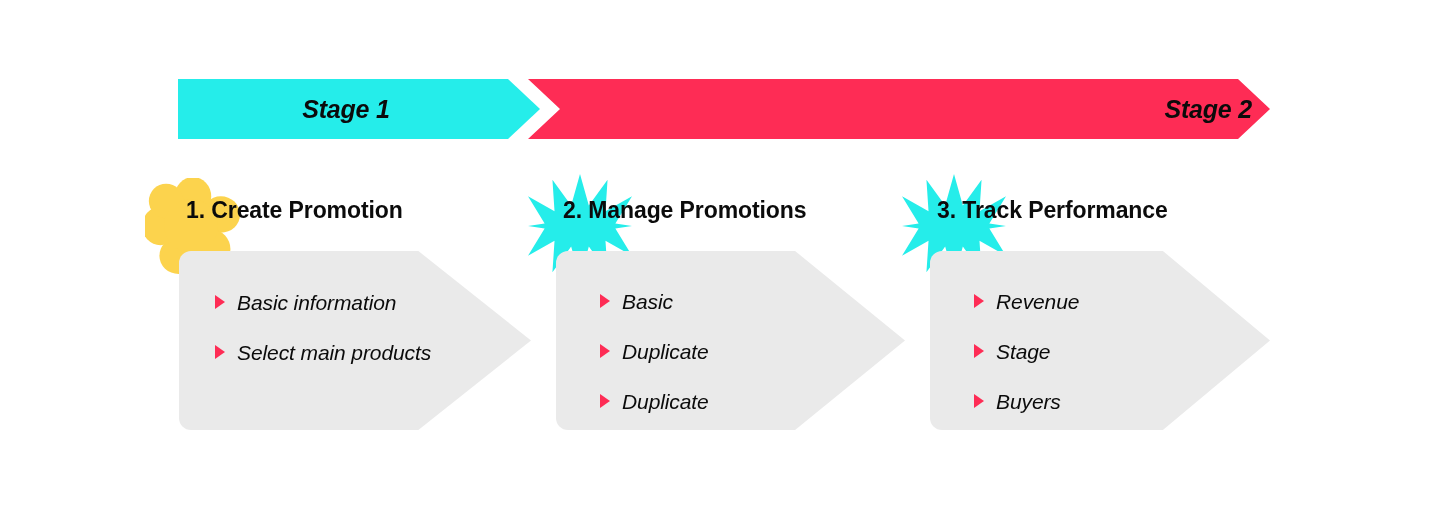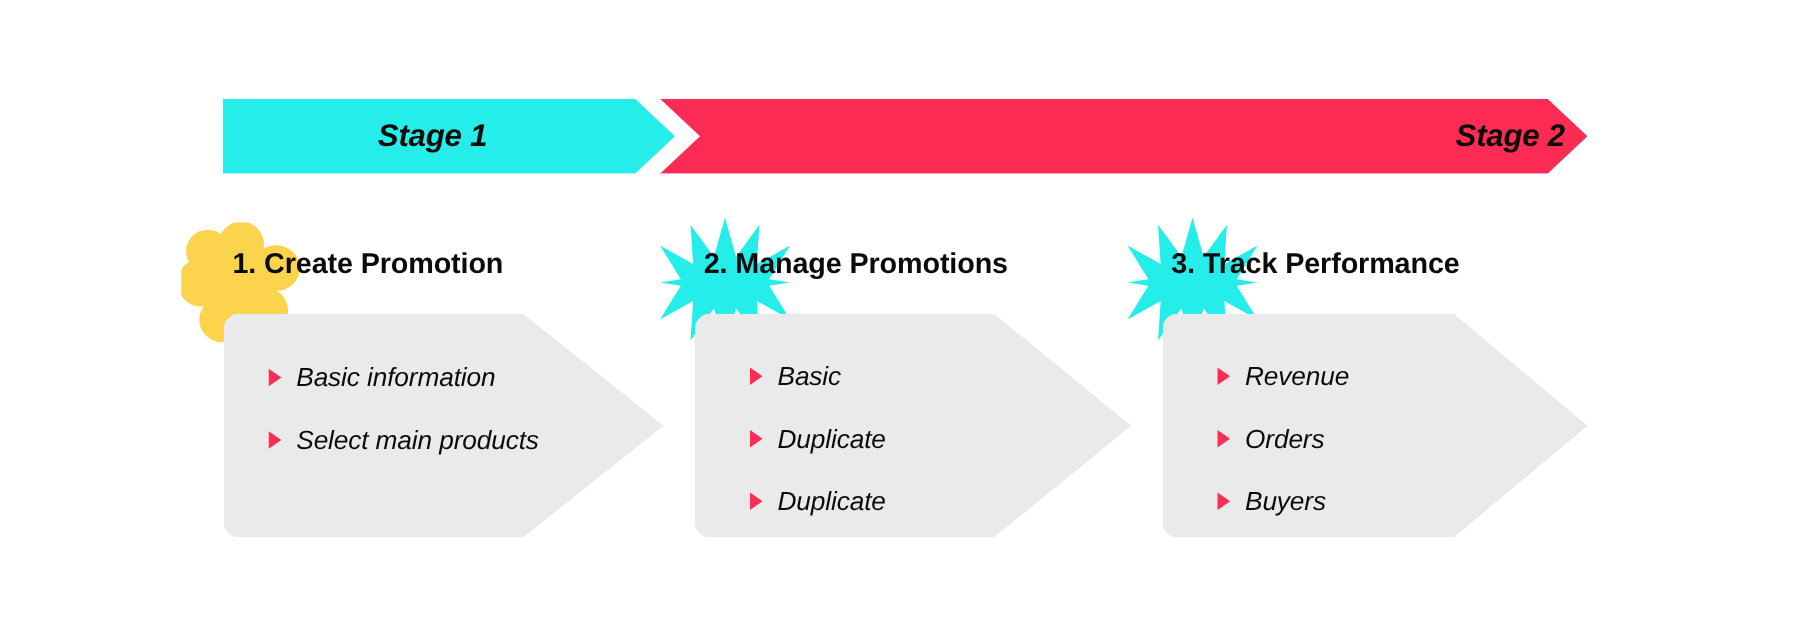--- a/index.html
+++ b/index.html
@@ -237,21 +237,21 @@
       </svg>
       <div class="col-heading">3. Track Performance</div>
       <div class="card card-3">
         <ul class="card-list">
           <li class="card-item">
             <span class="bullet"></span>
             <span class="item-text">Revenue</span>
           </li>
           <li class="card-item">
             <span class="bullet"></span>
-            <span class="item-text">Orders</span>
+            <span class="item-text">Stage</span>
           </li>
           <li class="card-item">
             <span class="bullet"></span>
             <span class="item-text">Buyers</span>
           </li>
         </ul>
       </div>
     </div>
 
   </div>

